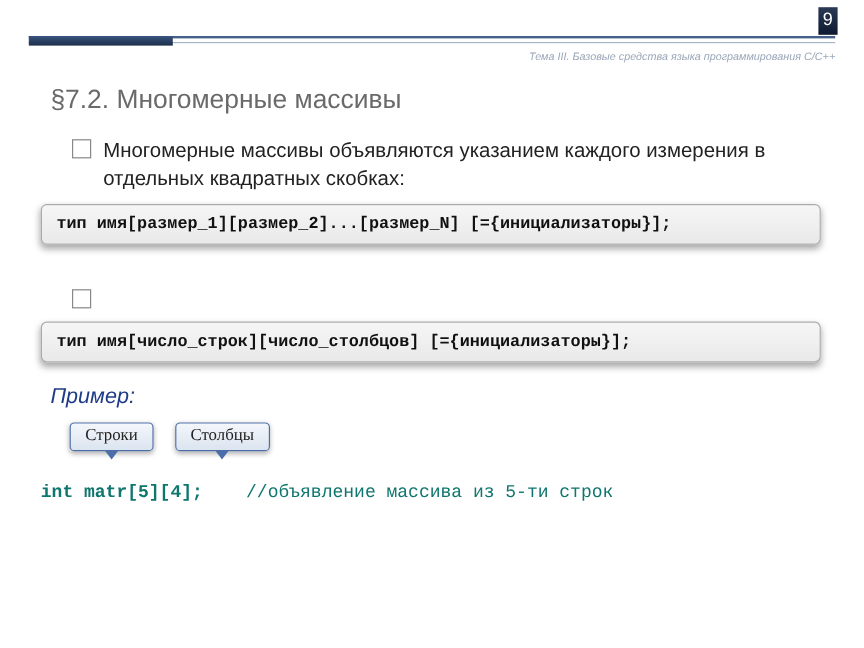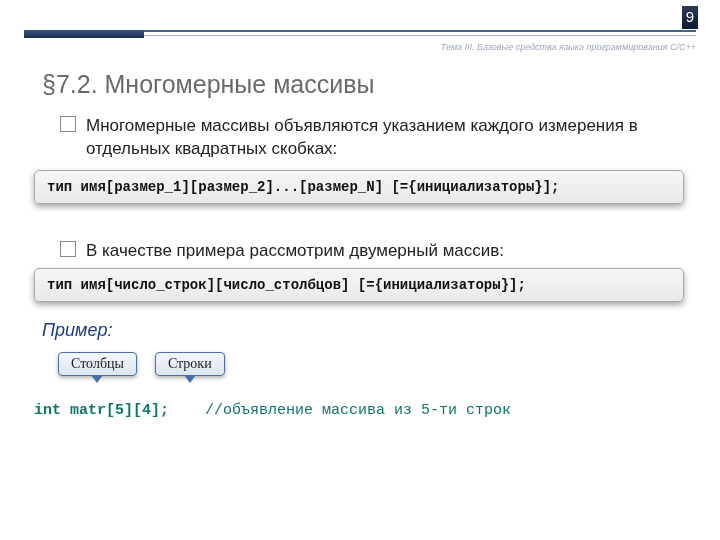--- a/index.html
+++ b/index.html
@@ -48,21 +48,21 @@
     top: 42px;
     right: 24px;
     font-size: 9px;
     color: #9aa6b8;
     font-style: italic;
   }
   .title {
     position: absolute;
     top: 70px;
     left: 42px;
-    font-size: 25px;
+    font-size: 22px;
     color: #6a6a6a;
     font-weight: 400;
   }
   .bullet-row {
     position: absolute;
     left: 60px;
     display: flex;
     align-items: flex-start;
     gap: 10px;
     width: 620px;
@@ -159,29 +159,28 @@
 
 <div class="bullet-row bullet-1">
   <div class="bullet-box"></div>
   <div class="bullet-text">Многомерные массивы объявляются указанием каждого измерения в отдельных квадратных скобках:</div>
 </div>
 
 <div class="code-box code-1">тип имя[размер_1][размер_2]...[размер_N] [={инициализаторы}];</div>
 
 <div class="bullet-row bullet-2">
   <div class="bullet-box"></div>
-  <div class="bullet-text">В качестве примера рассмотрим двумерный массив:</div>
 </div>
 
 <div class="code-box code-2">тип имя[число_строк][число_столбцов] [={инициализаторы}];</div>
 
 <div class="example-label">Пример:</div>
 
 <div class="tags">
+  <div class="tag">Строки</div>
   <div class="tag">Столбцы</div>
-  <div class="tag">Строки</div>
 </div>
 
 <div class="decl">
   <span class="decl-kw">int matr[5][4];</span>
   &nbsp;&nbsp;&nbsp;<span>//объявление массива из 5-ти строк</span><br>
   &nbsp;&nbsp;&nbsp;&nbsp;&nbsp;&nbsp;&nbsp;&nbsp;&nbsp;&nbsp;&nbsp;&nbsp;&nbsp;&nbsp;&nbsp;&nbsp;&nbsp;&nbsp;&nbsp;
 </div>
 
 </body></html>

